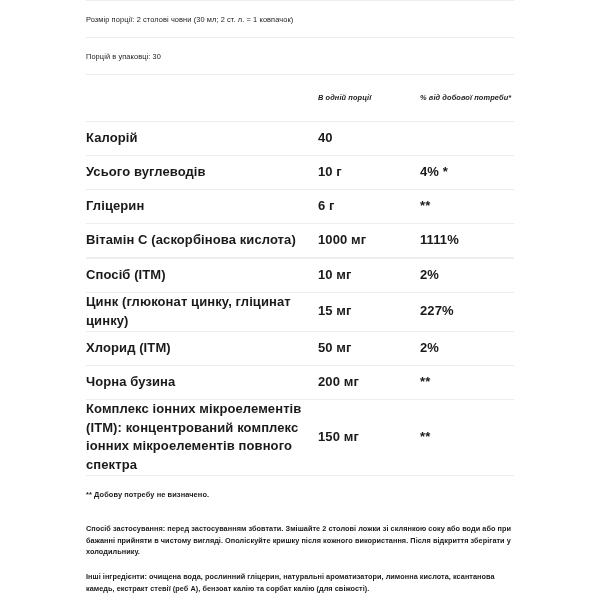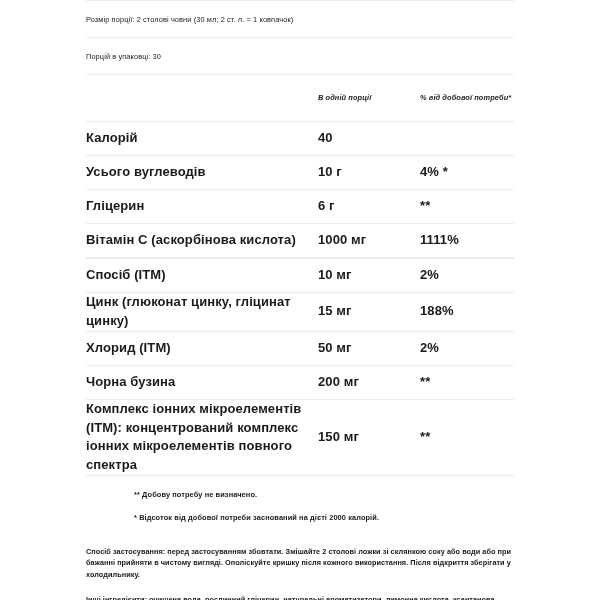--- a/index.html
+++ b/index.html
@@ -74,21 +74,20 @@
   }
   .notes {
     padding-top: 14px;
     font-size: 7.4px;
     font-weight: bold;
     letter-spacing: 0.1px;
   }
   .note-line {
     margin-bottom: 12px;
     line-height: 1.45;
-    margin-left: 48px;
   }
   .para-block {
     padding-top: 10px;
     font-size: 7.3px;
     font-weight: bold;
     letter-spacing: 0.05px;
   }
   .para {
     margin-bottom: 13px;
     line-height: 1.62;
@@ -163,21 +162,21 @@
     <div class="col-name">Спосіб (ITM)</div>
     <div class="col-amount">10 мг</div>
     <div class="col-dv">2%</div>
   </div>
 
   <div class="rule"></div>
 
   <div class="data-row">
     <div class="col-name">Цинк (глюконат цинку, гліцинат цинку)</div>
     <div class="col-amount">15 мг</div>
-    <div class="col-dv">188%</div>
+    <div class="col-dv">227%</div>
   </div>
 
   <div class="rule"></div>
 
   <div class="data-row">
     <div class="col-name">Хлорид (ITM)</div>
     <div class="col-amount">50 мг</div>
     <div class="col-dv">2%</div>
   </div>
 
@@ -194,21 +193,20 @@
   <div class="data-row tall-row">
     <div class="col-name">Комплекс іонних мікроелементів (ITM): концентрований комплекс іонних мікроелементів повного спектра</div>
     <div class="col-amount">150 мг</div>
     <div class="col-dv">**</div>
   </div>
 
   <div class="rule"></div>
 
   <div class="notes">
     <div class="note-line">** Добову потребу не визначено.</div>
-    <div class="note-line">* Відсоток від добової потреби заснований на дієті 2000 калорій.</div>
   </div>
 
   <div class="para-block">
     <div class="para">Спосіб застосування: перед застосуванням збовтати. Змішайте 2 столові ложки зі склянкою соку або води або при бажанні прийняти в чистому вигляді. Ополіскуйте кришку після кожного використання. Після відкриття зберігати у холодильнику.</div>
     <div class="para">Інші інгредієнти: очищена вода, рослинний гліцерин, натуральні ароматизатори, лимонна кислота, ксантанова камедь, екстракт стевії (реб A), бензоат калію та сорбат калію (для свіжості).</div>
 
   </div>
 
 </div>
 

